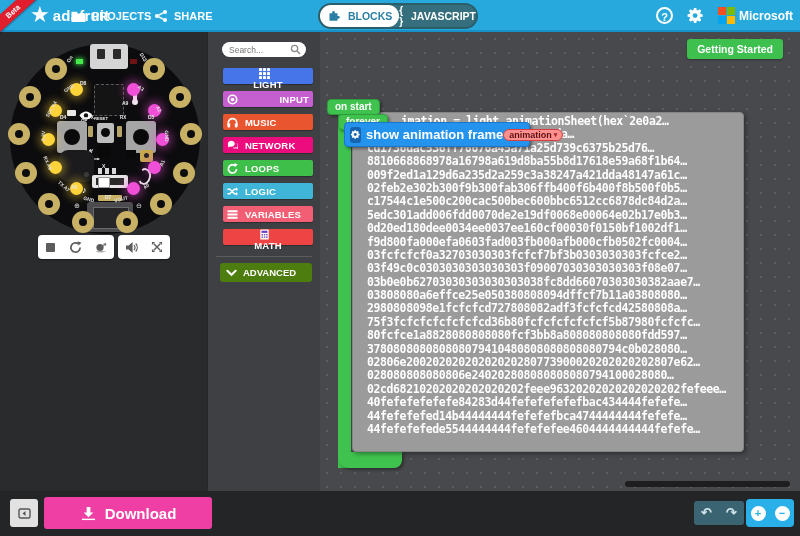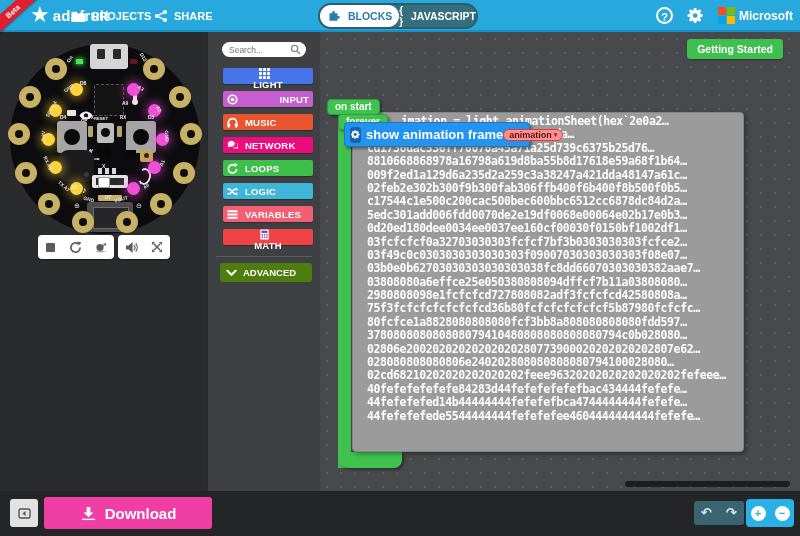--- a/index.html
+++ b/index.html
@@ -411,20 +411,21 @@
         <div id="code-lines">
           <div class="crow row-first">imation = light.animationSheet(hex`2e0a2…</div>
           <div class="crow row-overlap">05ada…</div>
           <div class="crow">cd1736dac536ff70070a45a71a25d739c6375b25d76…</div>
           <div class="crow">8810668868978a16798a619d8ba55b8d17618e59a68f1b64…</div>
           <div class="crow">009f2ed1a129d6a235d2a259c3a38247a421dda48147a61c…</div>
           <div class="crow">02feb2e302b300f9b300fab306ffb400f6b400f8b500f0b5…</div>
           <div class="crow">c17544c1e500c200cac500bec600bbc6512cc6878dc84d2a…</div>
           <div class="crow">5edc301add006fdd0070de2e19df0068e00064e02b17e0b3…</div>
           <div class="crow">0d20ed180dee0034ee0037ee160cf00030f0150bf1002df1…</div>
+          <div class="crow">f9d800fa000efa0603fad003fb000afb000cfb0502fc0004…</div>
           <div class="crow">03fcfcfcf0a32703030303fcfcf7bf3b0303030303fcfce2…</div>
           <div class="crow">03f49c0c0303030303030303f09007030303030303f08e07…</div>
           <div class="crow">03b0e0b62703030303030303038fc8dd66070303030382aae7…</div>
           <div class="crow">03808080a6effce25e050380808094dffcf7b11a03808080…</div>
           <div class="crow">2980808098e1fcfcfcd727808082adf3fcfcfcd42580808a…</div>
           <div class="crow">75f3fcfcfcfcfcfcfcd36b80fcfcfcfcfcfcf5b87980fcfcfc…</div>
           <div class="crow">80fcfce1a8828080808080fcf3bb8a808080808080fdd597…</div>
           <div class="crow">378080808080808079410480808080808080794c0b028080…</div>
           <div class="crow">02806e20020202020202020280773900020202020202807e62…</div>
           <div class="crow">028080808080806e240202808080808080794100028080…</div>

